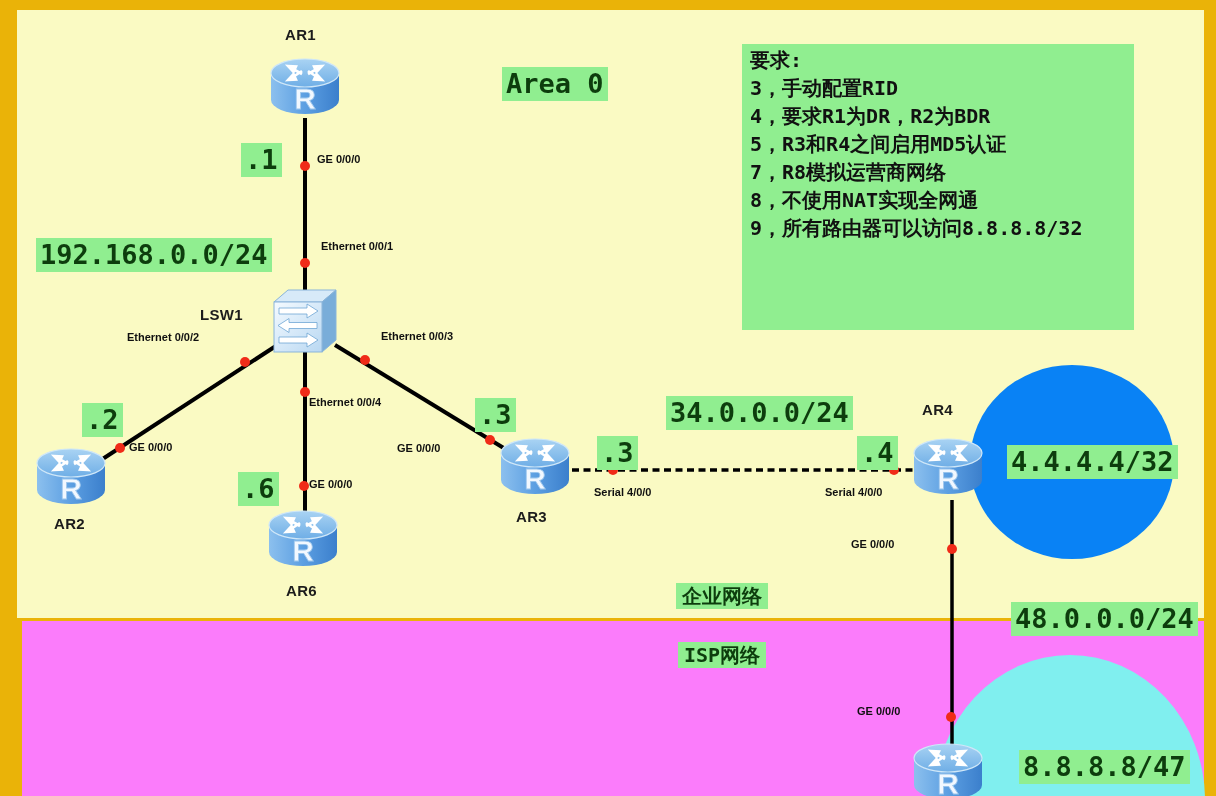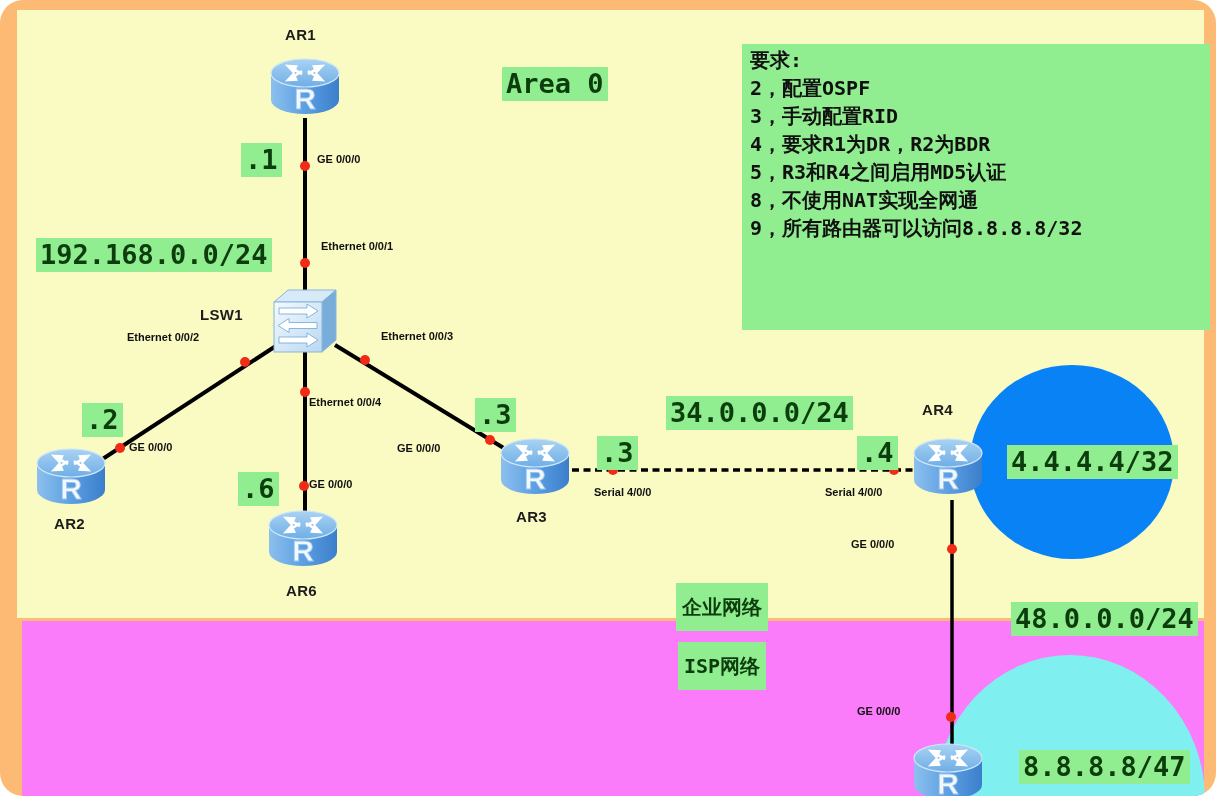--- a/index.html
+++ b/index.html
@@ -1,41 +1,41 @@
 <!DOCTYPE html>
 <html><head>
 <meta charset="utf-8">
 <style>
   html,body{margin:0;padding:0;background:#fff;}
   #canvas{
-    position:relative;width:1216px;height:796px;background:#fdba74;
-    overflow:hidden;font-family:"Liberation Sans",sans-serif;border-radius:23px;
+    position:relative;width:1216px;height:796px;background:#eab308;
+    overflow:hidden;font-family:"Liberation Sans",sans-serif;
   }
   .region{position:absolute;}
   #region-enterprise{left:17px;top:10px;width:1187px;height:608px;background:#FAFAC3;}
   #region-isp{left:22px;top:621px;width:1182px;height:175px;background:#FB7CFB;}
   #overlay{position:absolute;left:0;top:0;width:1216px;height:796px;z-index:1;}
   .dev{position:absolute;z-index:2;}
   .dev-label{
     position:absolute;z-index:3;font-size:15px;font-weight:600;color:#1c1c1c;
     white-space:nowrap;letter-spacing:.3px;
   }
   .if-label{
     position:absolute;z-index:3;font-size:11px;font-weight:700;color:#101010;
     white-space:nowrap;
   }
   .tag{
     position:absolute;z-index:4;background:#90EE90;color:#0D3D0D;
     font-family:"DejaVu Sans Mono","DejaVu Sans",monospace;
     font-size:27px;font-weight:700;line-height:1.2;padding:1px 4px;
     white-space:nowrap;
   }
-  .tag.cjk{font-size:20px;padding:12px 6px;}
+  .tag.cjk{font-size:20px;padding:1px 6px;}
   #req-box{
-    position:absolute;left:742px;top:44px;width:468px;height:286px;z-index:4;
+    position:absolute;left:742px;top:44px;width:392px;height:286px;z-index:4;
     background:#90EE90;color:#111;box-sizing:border-box;padding:2px 8px;
     font-family:"DejaVu Sans Mono","DejaVu Sans",sans-serif;
     font-size:20px;font-weight:600;line-height:28px;white-space:nowrap;
   }
   svg{display:block;}
 </style>
 </head>
 <body>
 
 <div id="canvas">
@@ -165,21 +165,21 @@
   <span class="tag" style="left:857px;top:436px">.4</span>
   <span class="tag" style="left:666px;top:396px">34.0.0.0/24</span>
   <span class="tag" style="left:1007px;top:445px">4.4.4.4/32</span>
   <span class="tag" style="left:1011px;top:602px">48.0.0.0/24</span>
   <span class="tag" style="left:1019px;top:750px">8.8.8.8/47</span>
   <span class="tag cjk" style="left:676px;top:583px">企业网络</span>
   <span class="tag cjk" style="left:678px;top:642px">ISP网络</span>
 
   <div id="req-box">
     <div>要求:</div>
-    <div>2，配置OSPF</div>
     <div>3，手动配置RID</div>
     <div>4，要求R1为DR，R2为BDR</div>
     <div>5，R3和R4之间启用MD5认证</div>
+    <div>7，R8模拟运营商网络</div>
     <div>8，不使用NAT实现全网通</div>
     <div>9，所有路由器可以访问8.8.8.8/32</div>
   </div>
 
 </div>
 
 </body></html>

